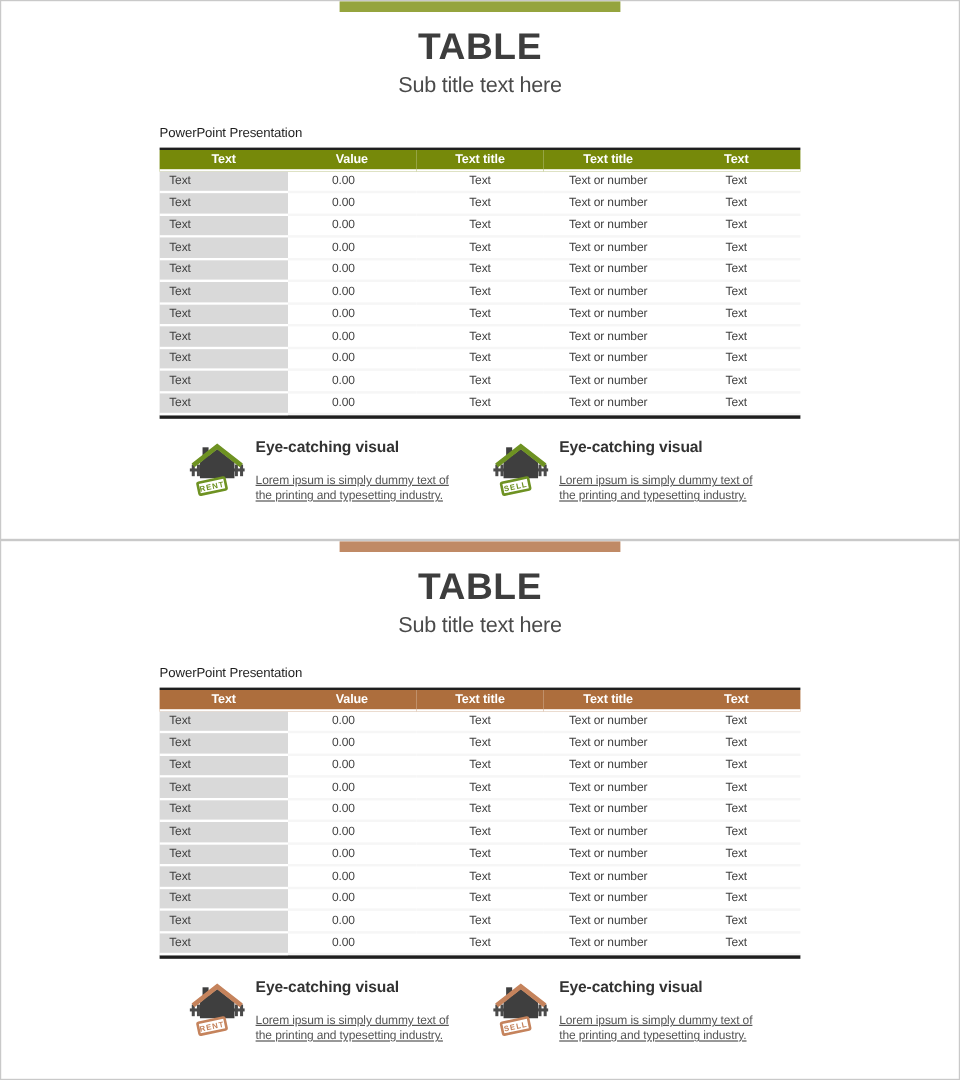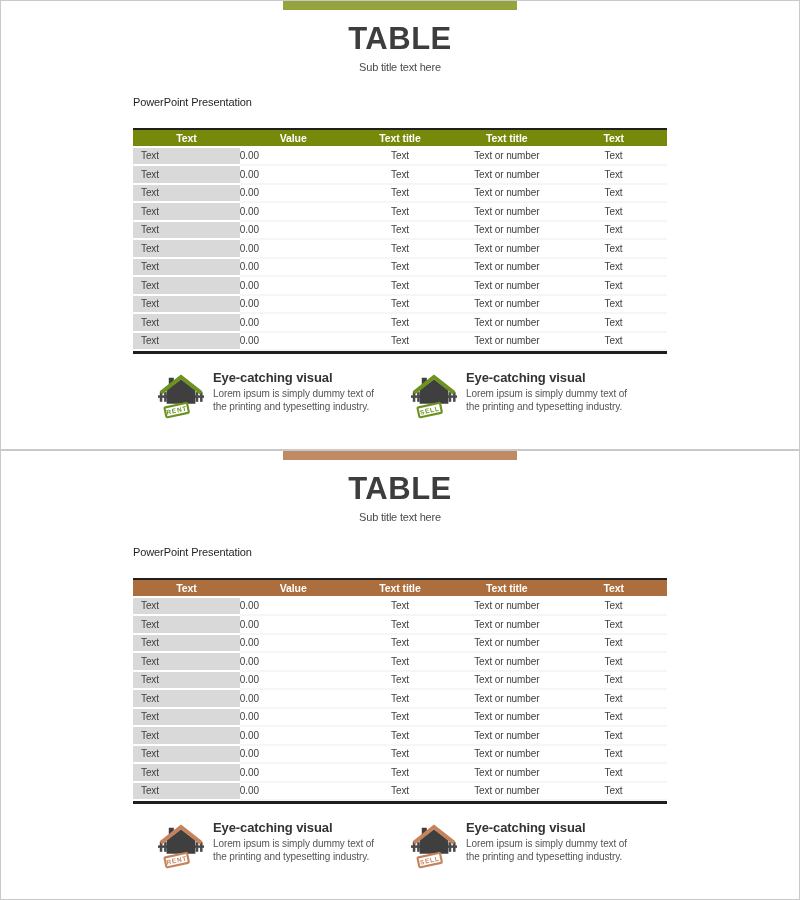--- a/index.html
+++ b/index.html
@@ -7,46 +7,46 @@
   .deck{width:724px;}
   .slide{
     position:relative;width:800px;height:450px;box-sizing:border-box;
     border:1px solid #c9c9c9;background:#ffffff;overflow:hidden;
   }
   .accent-bar{width:234px;height:9px;margin:0 auto;background:var(--bar);}
   .slide-title{
     margin:13px 0 0 0;text-align:center;font-size:31px;line-height:1.05;
     font-weight:800;color:#3d3d3d;letter-spacing:0.5px;
   }
-  .slide-subtitle{margin-top:5px;text-align:center;font-size:11px;color:#4a4a4a;letter-spacing:-0.2px;}
+  .slide-subtitle{margin-top:5px;text-align:center;font-size:18px;color:#4a4a4a;letter-spacing:-0.2px;}
   .content{width:534px;margin:0 auto;}
   .table-label{margin-top:23px;font-size:11px;font-weight:normal;color:#1f1f1f;letter-spacing:-0.1px;}
   table.data-table{
-    width:534px;margin-top:20px;border-collapse:separate;border-spacing:0;
+    width:534px;margin-top:6px;border-collapse:separate;border-spacing:0;
     border-top:2px solid #1f1f1f;border-bottom:3px solid #1f1f1f;table-layout:fixed;
   }
   table.data-table th{
     width:20%;height:16px;background:var(--accent);color:#ffffff;
     font-size:10.5px;font-weight:bold;text-align:center;padding:0;
     border-bottom:2px solid #ffffff;letter-spacing:-0.1px;
   }
   table.data-table td{
     height:16.5px;font-size:10px;color:#404040;padding:0;text-align:center;
     border-bottom:2px solid #f6f6f6;letter-spacing:-0.1px;
   }
   table.data-table td:first-child{
     background:var(--rowbg);text-align:left;padding-left:8px;border-bottom:2px solid #ffffff;
   }
-  table.data-table td:nth-child(2){text-align:left;padding-right:14px;}
+  table.data-table td:nth-child(2){text-align:center;padding-right:14px;}
   .features{display:flex;margin-top:15px;padding-left:25px;}
   .feature{display:flex;width:253px;flex-shrink:0;}
   .feature svg{width:46px;height:52px;flex-shrink:0;display:block;}
   .feature-text{margin-left:9px;padding-top:1px;}
   .feature-title{font-size:13px;font-weight:bold;color:#333333;letter-spacing:-0.1px;}
-  .feature-body{margin-top:2px;font-size:10px;line-height:1.32;color:#555555;width:172px;letter-spacing:-0.1px;}
+  .feature-body{margin-top:14px;font-size:10px;line-height:1.32;color:#555555;width:172px;letter-spacing:-0.1px;text-decoration:underline;}
   .house-body{fill:#3f3f3f;}
   .house-fence{fill:#4a4a4a;}
   .house-roof{stroke:var(--icon);stroke-width:5.5;fill:none;}
   .house-sign{fill:#ffffff;stroke:var(--icon);stroke-width:3;}
   .house-sign-text{fill:var(--icon);font-size:9px;font-weight:bold;letter-spacing:1.2px;font-family:"Liberation Sans","DejaVu Sans",sans-serif;}
 </style>
 </head>
 <body>
 
 <div class="deck">

